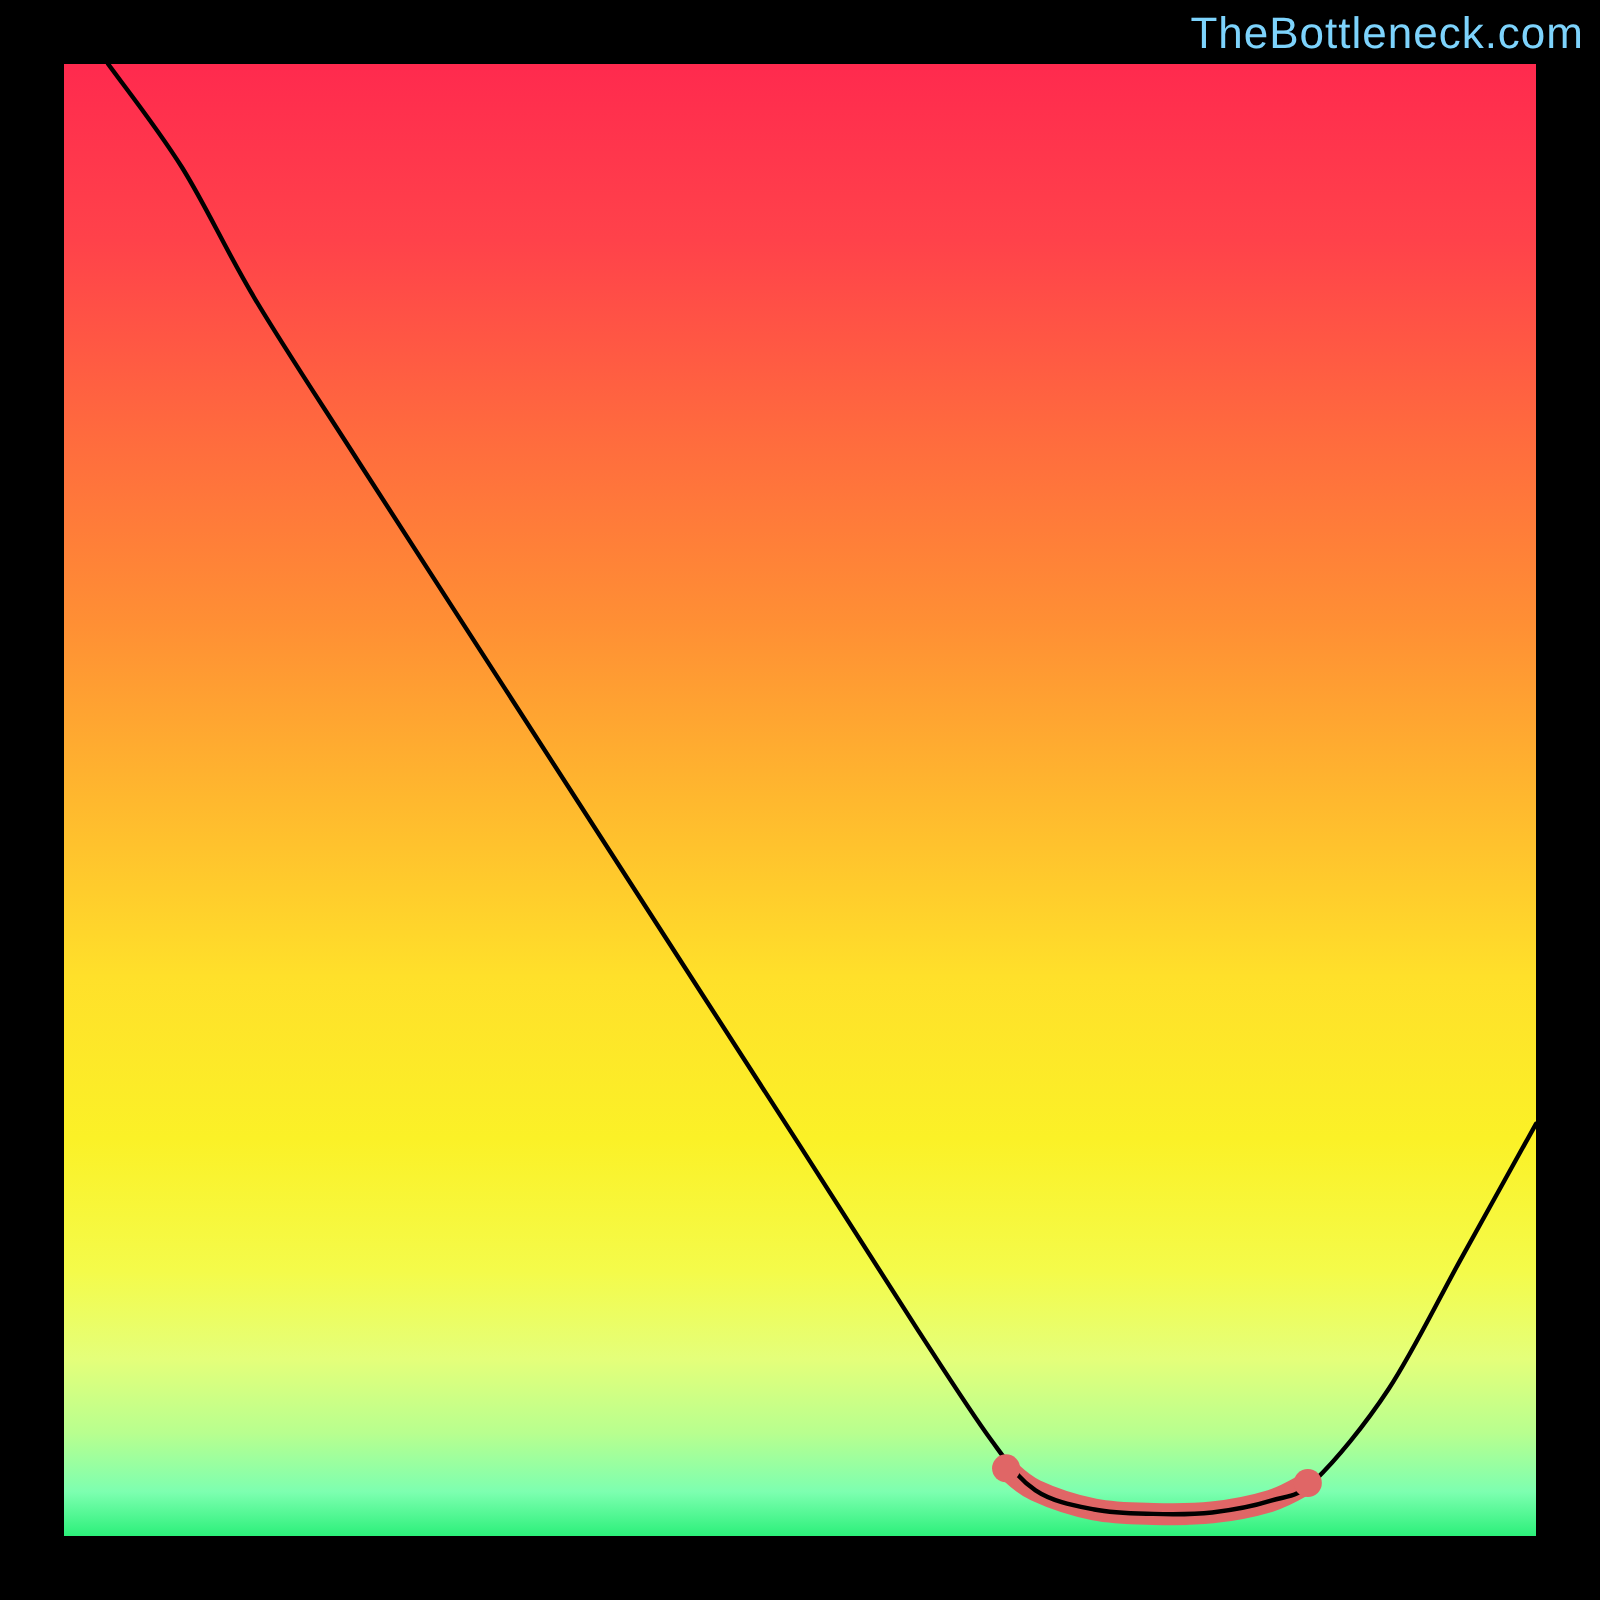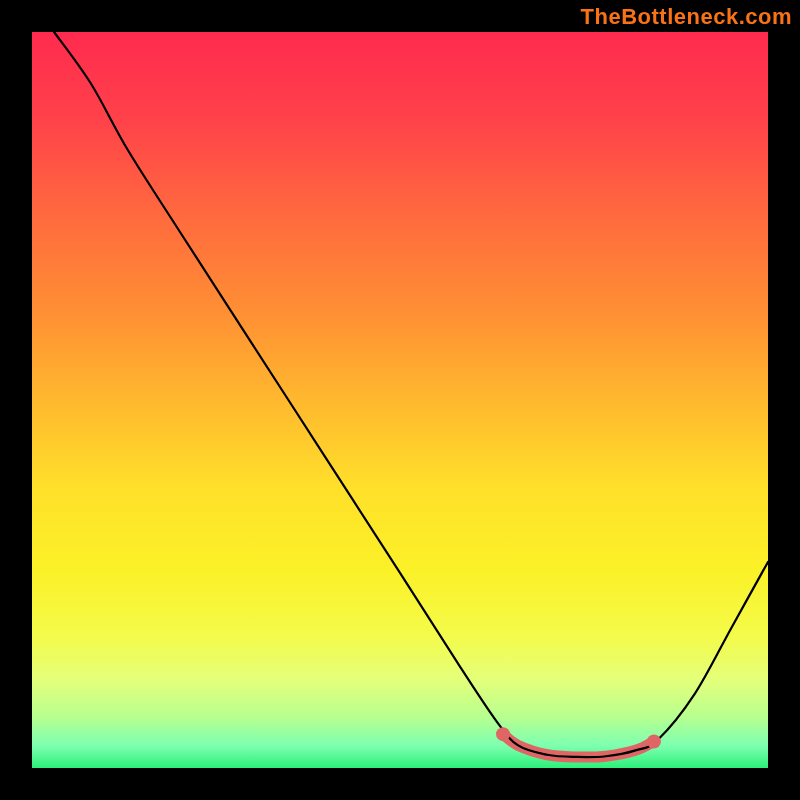--- a/index.html
+++ b/index.html
@@ -15,24 +15,24 @@
     top: 0;
     left: 0;
     width: 800px;
     height: 800px;
     background: #000000;
   }
   .watermark {
     position: absolute;
     top: 4px;
     right: 8px;
-    color: #f97316;
+    color: #7dd3fc;
     font-family: Arial, Helvetica, sans-serif;
     font-size: 22px;
-    font-weight: 700;
+    font-weight: 400;
     letter-spacing: 0.5px;
   }
   svg {
     display: block;
   }
 </style>
 </head>
 <body>
 
 <div class="frame">

